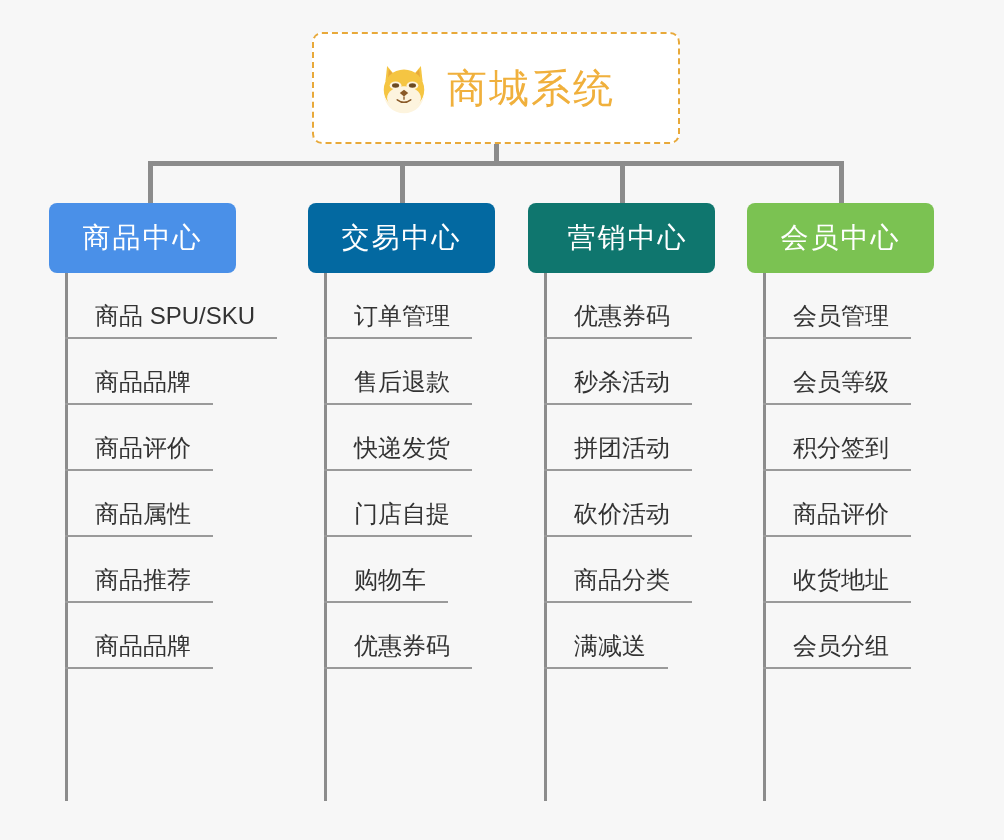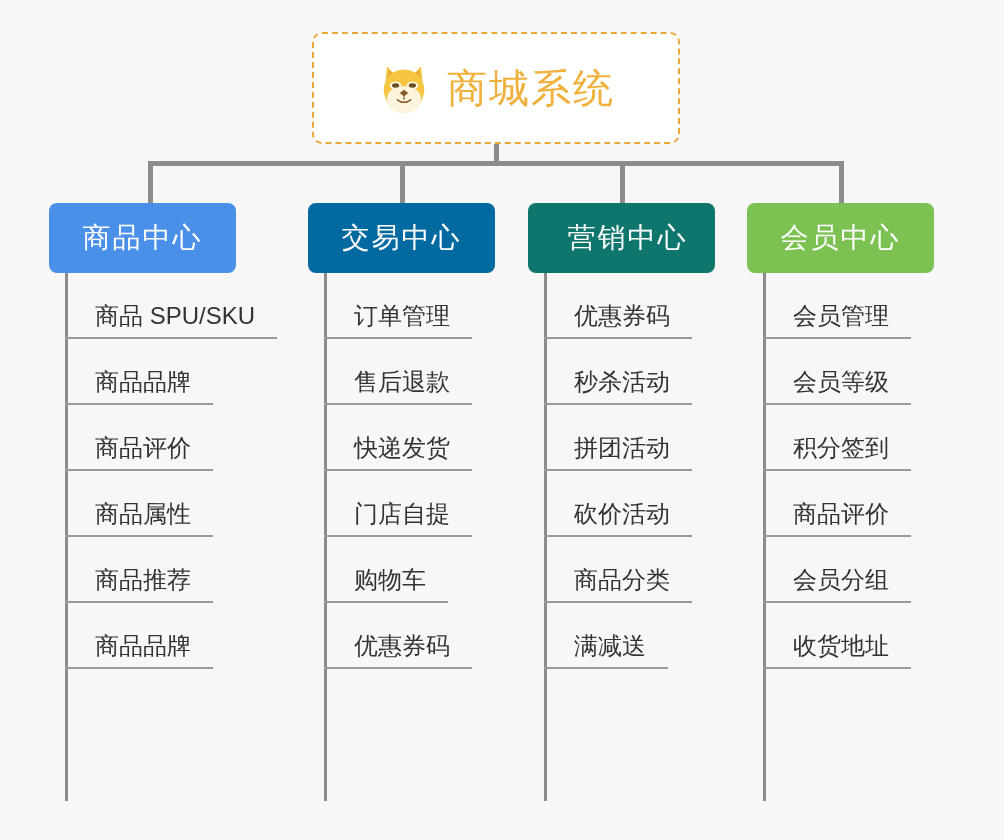--- a/index.html
+++ b/index.html
@@ -284,24 +284,24 @@
           <span class="leaf-label">积分签到</span>
         </div>
       </div>
       <div class="leaf">
         <div class="leaf-inner">
           <span class="leaf-label">商品评价</span>
         </div>
       </div>
       <div class="leaf">
         <div class="leaf-inner">
+          <span class="leaf-label">收货地址</span>
+        </div>
+      </div>
+      <div class="leaf">
+        <div class="leaf-inner">
           <span class="leaf-label">会员分组</span>
         </div>
       </div>
-      <div class="leaf">
-        <div class="leaf-inner">
-          <span class="leaf-label">收货地址</span>
-        </div>
-      </div>
     </div>
   </div>
 
 </div>
 
 </body></html>

